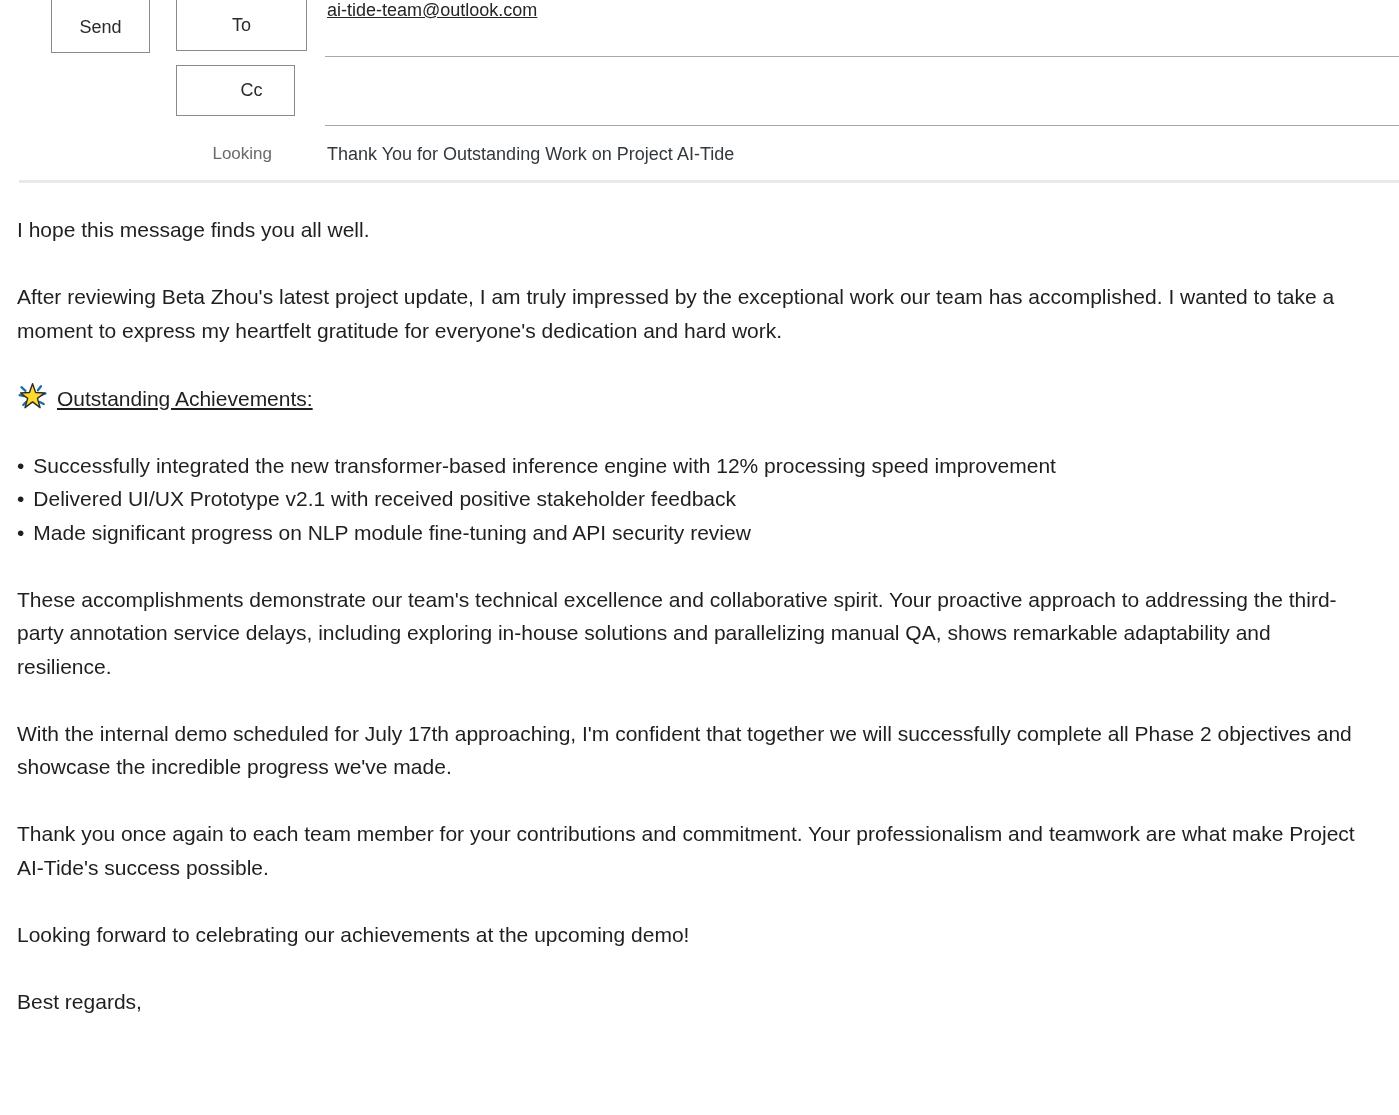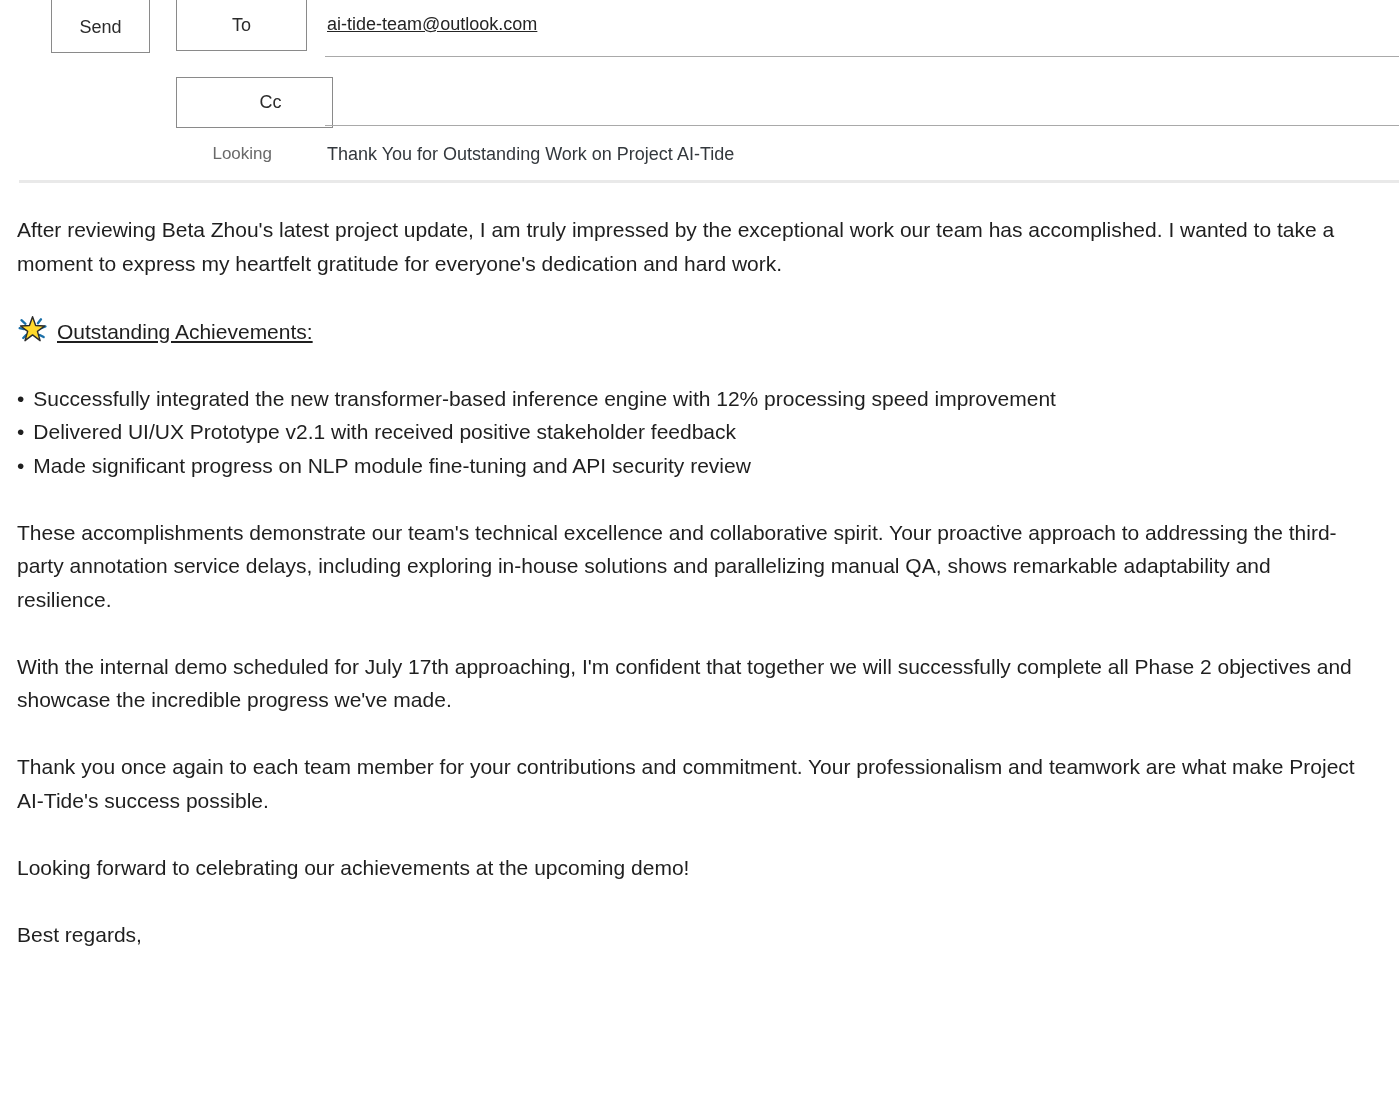--- a/index.html
+++ b/index.html
@@ -29,35 +29,35 @@
     font-size: 18px;
     color: #2b2b2b;
     display: flex;
     align-items: flex-end;
     justify-content: center;
     cursor: default;
     padding-bottom: 14px;
   }
   .send-btn  { left: 32px;  top: -14px; width: 99px;  height: 67px; }
   .to-btn    { left: 157px; top: -14px; width: 131px; height: 65px; }
-  .cc-btn    { left: 157px; top: 77px;  width: 157px; height: 51px; align-items: center; padding-bottom: 0; padding-left: 32px; }
+  .cc-btn    { left: 157px; top: 65px;  width: 119px; height: 51px; align-items: center; padding-bottom: 0; padding-left: 32px; }
 
   .field-line {
     position: absolute;
     left: 306px;
     width: 1081px;
     border-bottom: 1.5px solid #a9a9a9;
   }
   .to-field { top: 0;    height: 57px; }
   .cc-field { top: 58px; height: 68px; }
 
   .to-recipient {
     position: absolute;
     left: 308px;
-    top: 14px;
+    top: 0;
     font-size: 18px;
     color: #252525;
     text-decoration: underline;
   }
   .subject-label {
     position: absolute;
     left: 157px;
     width: 96px;
     top: 144px;
     font-size: 17px;
@@ -125,20 +125,21 @@
   <div class="field-line cc-field"><span></span></div>
 
   <span class="subject-label">Looking</span>
   <span class="subject-value">Thank You for Outstanding Work on Project AI-Tide</span>
 
   <div class="header-divider"></div>
 </div>
 
 <div class="message-body">
 
+  <p>I hope this message finds you all well.</p>
 
   <p>After reviewing Beta Zhou's latest project update, I am truly impressed by the exceptional work our team has accomplished. I wanted to take a moment to express my heartfelt gratitude for everyone's dedication and hard work.</p>
 
   <p class="achv-line"><span class="star-icon"><svg viewBox="0 0 36 36" width="32" height="32" aria-hidden="true">
       <g stroke="#1a6fa8" stroke-width="2.6" stroke-linecap="round">
         <line x1="5" y1="7" x2="9.5" y2="11"></line>
         <line x1="3" y1="16" x2="8" y2="17"></line>
         <line x1="27" y1="6" x2="23.5" y2="10.5"></line>
         <line x1="32" y1="14" x2="27" y2="16"></line>
         <line x1="30" y1="26" x2="25.5" y2="23.5"></line>

